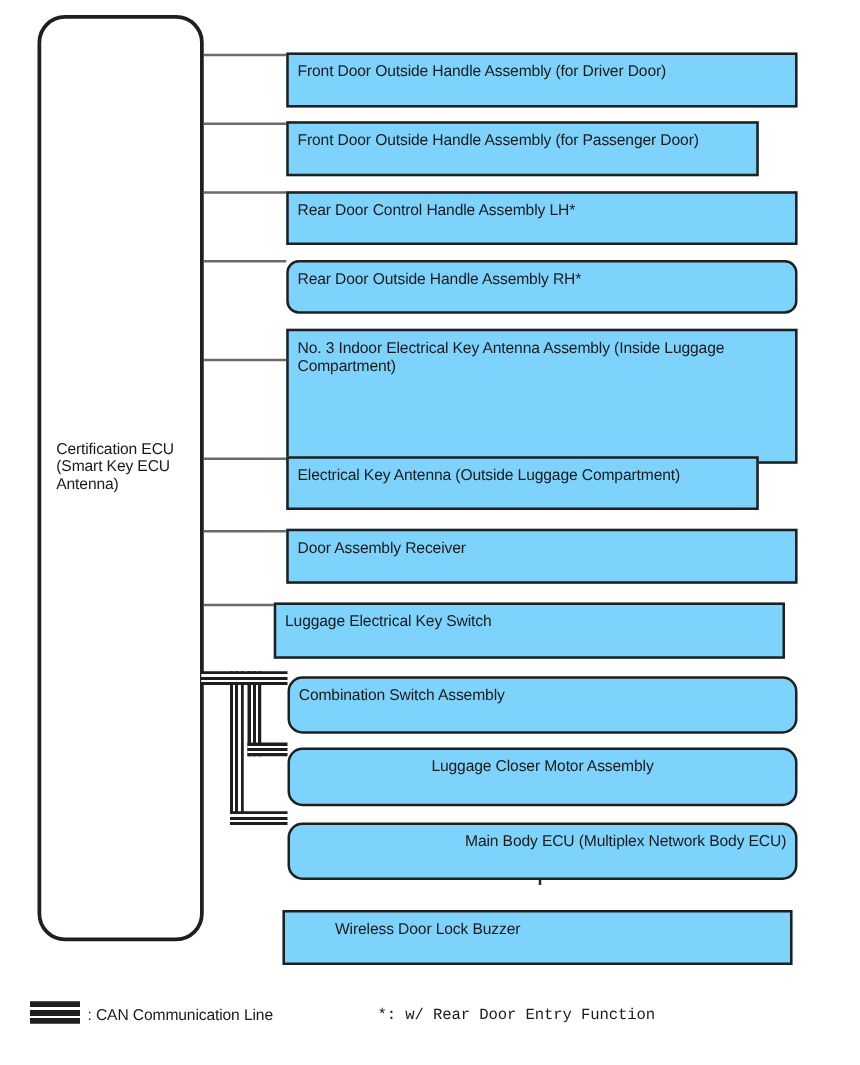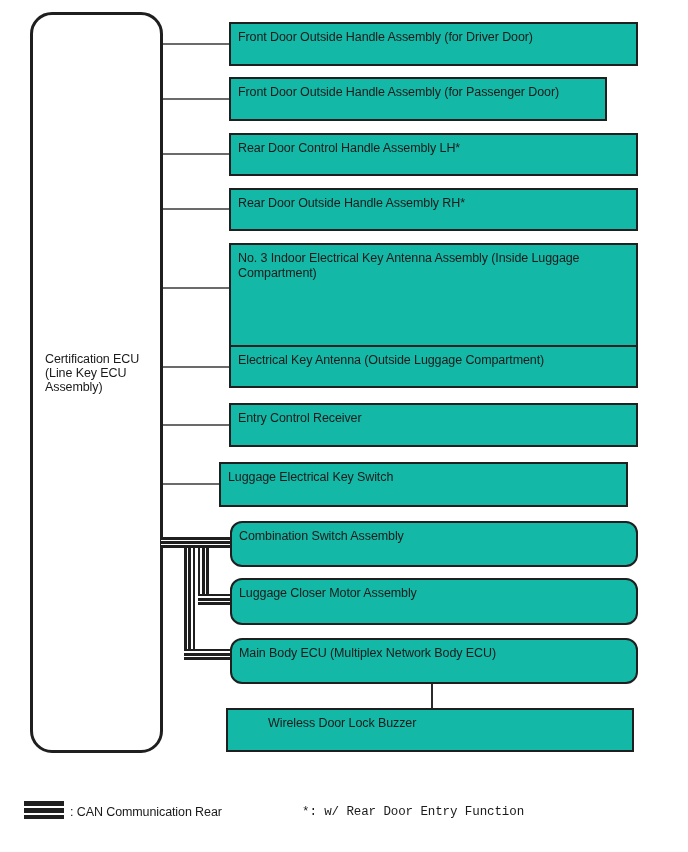--- a/index.html
+++ b/index.html
@@ -7,27 +7,28 @@
     position:relative;
     width:688px;height:852px;
     background:#ffffff;
     font-family:"Liberation Sans", sans-serif;
     color:#1a1a1a;
     overflow:hidden;
   }
   .box{
     position:absolute;
     box-sizing:border-box;
-    background:#14b8a6;
+    background:#7dd3fc;
     border:2px solid #1f1f1f;
     font-size:12.5px;
     line-height:1.22;
     padding:6px 7px;
     letter-spacing:-0.1px;
     z-index:4;
+    margin-top:20px;
   }
   .rounded{border-radius:12px;}
   .ecu{
     position:absolute;
     left:30px;top:12px;width:133px;height:741px;
     box-sizing:border-box;
     border:3px solid #1f1f1f;
     border-radius:22px;
     background:#fff;
     z-index:0;
@@ -62,28 +63,28 @@
   .z1{z-index:1}.z2{z-index:2}.z3{z-index:3}
   .thin-v{
     position:absolute;
     left:431px;top:682px;width:2px;height:26px;
     background:#2b2b2b;z-index:0;
   }
   
   .b1 {left:229px;top:22px; width:409px;height:44px;}
   .b2 {left:229px;top:77px; width:378px;height:44px;}
   .b3 {left:229px;top:133px;width:409px;height:43px;}
-  .b4 {left:229px;top:188px;width:409px;height:43px;}
+  .b4 {left:229px;top:188px;width:409px;height:43px;border-radius:10px;}
   .b5 {left:229px;top:243px;width:409px;height:108px;}
-  .b6 {left:229px;top:345px;width:409px;height:43px;}
+  .b6 {left:229px;top:345px;width:378px;height:43px;}
   .b7 {left:229px;top:403px;width:409px;height:44px;}
   .b8 {left:219px;top:462px;width:409px;height:45px;}
   .b9 {left:230px;top:521px;width:408px;height:46px;}
-  .b10{left:230px;top:578px;width:408px;height:47px;}
-  .b11{left:230px;top:638px;width:408px;height:46px;}
+  .b10{left:230px;top:578px;width:408px;height:47px;text-align:center;}
+  .b11{left:230px;top:638px;width:408px;height:46px;text-align:right;}
   .b12{left:226px;top:708px;width:408px;height:44px;padding-left:40px;}
   
   .legend-symbol{
     position:absolute;left:24px;top:801px;width:40px;height:18px;
     background:linear-gradient(to bottom,
       #1f1f1f 0 4.5px, #ffffff 4.5px 7px,
       #1f1f1f 7px 11.5px, #ffffff 11.5px 13.5px,
       #1f1f1f 13.5px 18px);
   }
   .legend-text{
@@ -92,21 +93,21 @@
   }
   .lt1{left:70px;}
   .lt2{left:302px;font-family:Liberation Mono, monospace;}
 </style>
 </head>
 <body>
 
 <div id="canvas">
 
   <div class="ecu"></div>
-  <div class="ecu-label">Certification ECU (Line Key ECU Assembly)</div>
+  <div class="ecu-label">Certification ECU (Smart Key ECU Antenna)</div>
 
   <div class="stub" style="top:43px"></div>
   <div class="stub" style="top:98px"></div>
   <div class="stub" style="top:153px"></div>
   <div class="stub" style="top:208px"></div>
   <div class="stub" style="top:287px"></div>
   <div class="stub" style="top:366px"></div>
   <div class="stub" style="top:424px"></div>
   <div class="stub" style="top:483px"></div>
 
@@ -117,24 +118,24 @@
   <div class="can-h z3" style="left:161px;top:537px;width:69px"></div>
 
   <div class="thin-v"></div>
 
   <div class="box b1">Front Door Outside Handle Assembly (for Driver Door)</div>
   <div class="box b2">Front Door Outside Handle Assembly (for Passenger Door)</div>
   <div class="box b3">Rear Door Control Handle Assembly LH*</div>
   <div class="box b4">Rear Door Outside Handle Assembly RH*</div>
   <div class="box b5">No. 3 Indoor Electrical Key Antenna Assembly (Inside Luggage Compartment)</div>
   <div class="box b6">Electrical Key Antenna (Outside Luggage Compartment)</div>
-  <div class="box b7">Entry Control Receiver</div>
+  <div class="box b7">Door Assembly Receiver</div>
   <div class="box b8">Luggage Electrical Key Switch</div>
   <div class="box b9 rounded">Combination Switch Assembly</div>
   <div class="box b10 rounded">Luggage Closer Motor Assembly</div>
   <div class="box b11 rounded">Main Body ECU (Multiplex Network Body ECU)</div>
   <div class="box b12">Wireless Door Lock Buzzer</div>
 
   <div class="legend-symbol"></div>
-  <div class="legend-text lt1">: CAN Communication Rear</div>
+  <div class="legend-text lt1">: CAN Communication Line</div>
   <div class="legend-text lt2">*: w/ Rear Door Entry Function</div>
 
 </div>
 
 </body></html>

